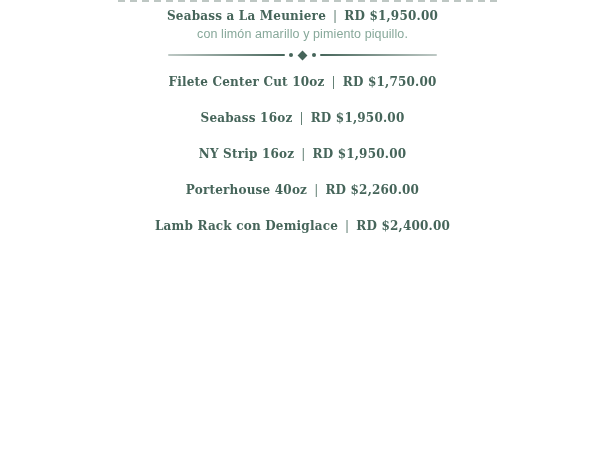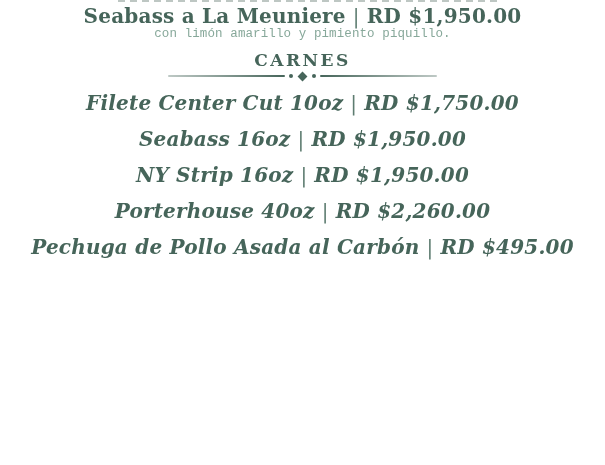--- a/index.html
+++ b/index.html
@@ -28,34 +28,34 @@
     width: 380px;
     height: 3px;
     background: repeating-linear-gradient(
       to right,
       rgba(110, 130, 122, 0.45) 0 7px,
       rgba(255, 255, 255, 0) 7px 12px
     );
     filter: blur(0.5px);
   }
   .item-line {
-    font-size: 20px;
+    font-size: 12px;
     line-height: 19px;
     font-weight: 700;
     color: #46655a;
     letter-spacing: 0.2px;
     white-space: nowrap;
   }
   .sep {
     font-weight: 400;
     padding: 0 7px;
     color: #5d7c70;
   }
   .desc {
-    font-family: Liberation Mono, monospace;
+    font-family: Liberation Sans, sans-serif;
     font-size: 12.5px;
     line-height: 15px;
     margin-top: 1px;
     color: #87a89a;
     letter-spacing: 0.1px;
     white-space: nowrap;
   }
   .top-item { margin-bottom: 9px; }
   .section-header {
     margin-top: 8px;
@@ -94,42 +94,41 @@
     margin: 0 4px;
   }
   .divider .diamond {
     width: 7px;
     height: 7px;
     background: #46655a;
     transform: rotate(45deg);
     margin: 0 2px;
   }
   .carnes-list { margin-top: 14px; }
-  .carnes-item { margin-bottom: 17px; font-style: italic; }
+  .carnes-item { margin-bottom: 17px; }
 </style>
 </head>
 <body>
 
 <div class="top-remnant"></div>
 
 <div class="menu">
 
   <div class="top-item">
     <div class="item-line">
       <span>Seabass a La Meuniere</span><span class="sep">|</span><span>RD $1,950.00</span>
     </div>
     <div class="desc">con limón amarillo y pimiento piquillo.</div>
   </div>
 
 
   <div class="top-item">
   </div>
 
   <div class="section-header">
-    <div class="section-title">CARNES</div>
     <div class="divider">
       <span class="line left"></span>
       <span class="dot"></span>
       <span class="diamond"></span>
       <span class="dot"></span>
       <span class="line right"></span>
     </div>
   </div>
 
   <div class="carnes-list">
@@ -153,21 +152,21 @@
       </div>
     </div>
 
 
     <div class="carnes-item">
       <div class="item-line">
         <span>Porterhouse 40oz</span><span class="sep">|</span><span>RD $2,260.00</span>
       </div>
     </div>
 
-
     <div class="carnes-item">
       <div class="item-line">
-        <span>Pechuga de Pollo Asada al Carbón</span><span class="sep">|</span><span>RD $495.00</span>
+        <span>Lamb Rack con Demiglace</span><span class="sep">|</span><span>RD $2,400.00</span>
       </div>
     </div>
+
 
   </div>
 </div>
 
 </body></html>

